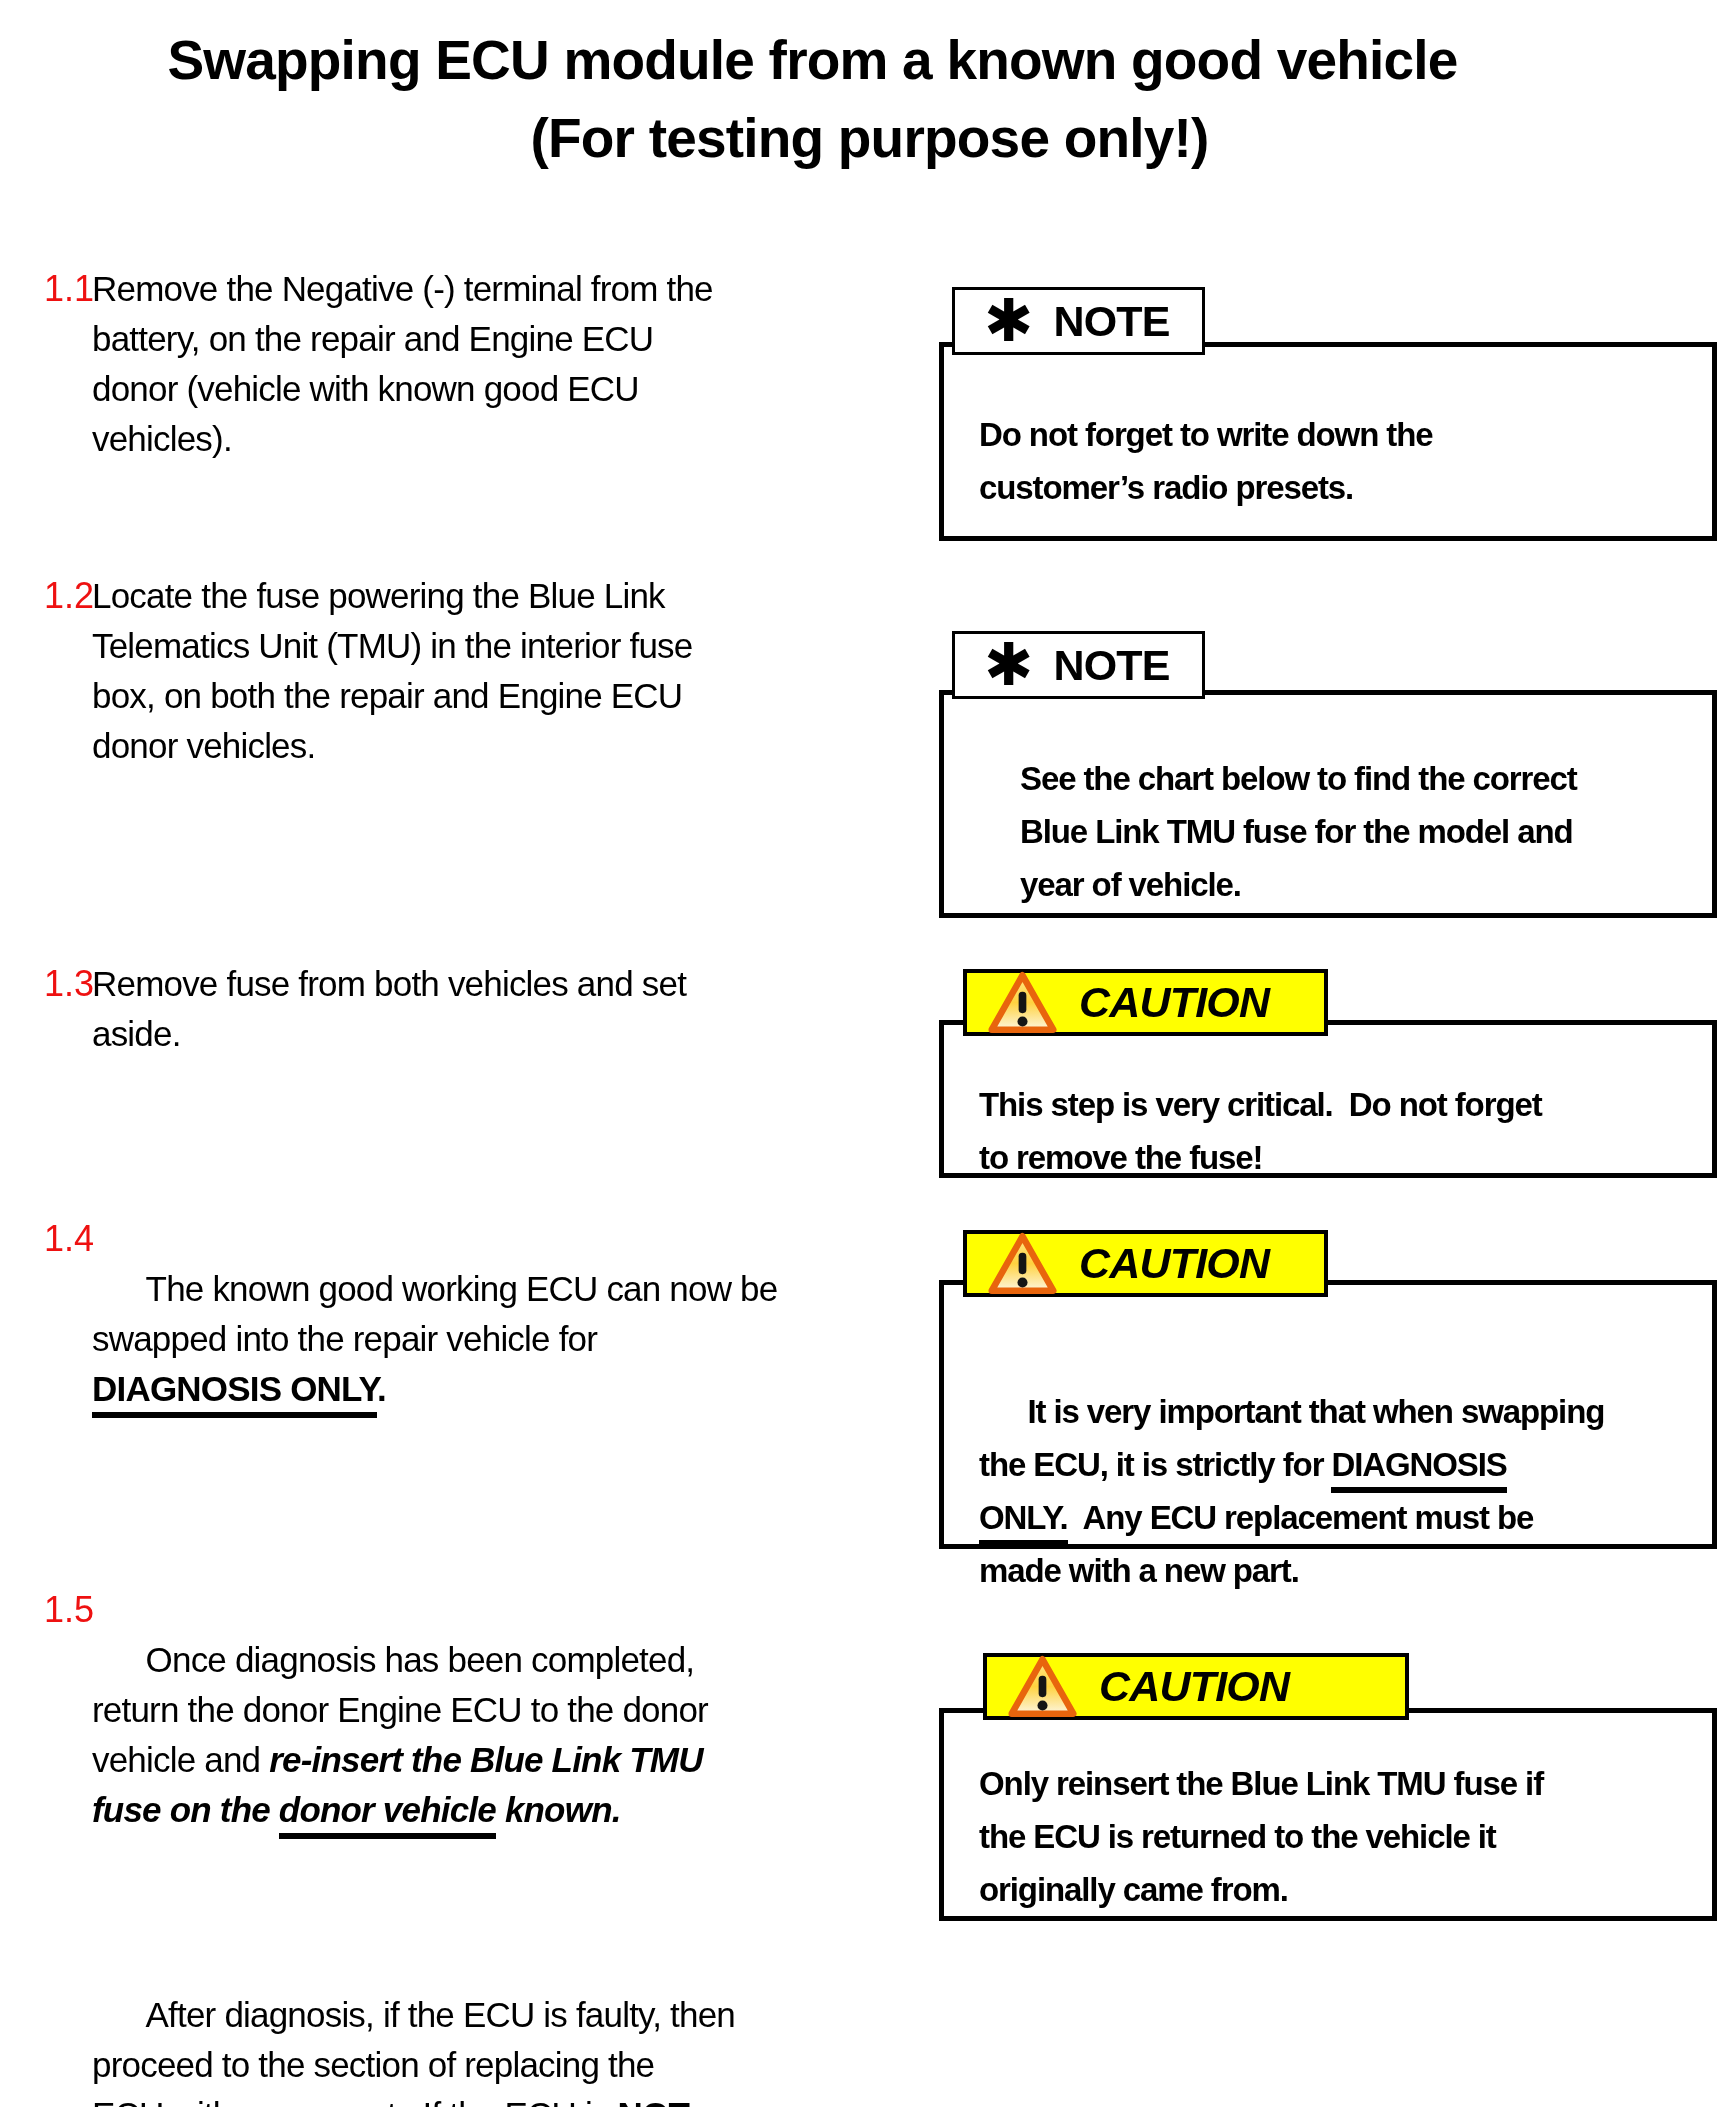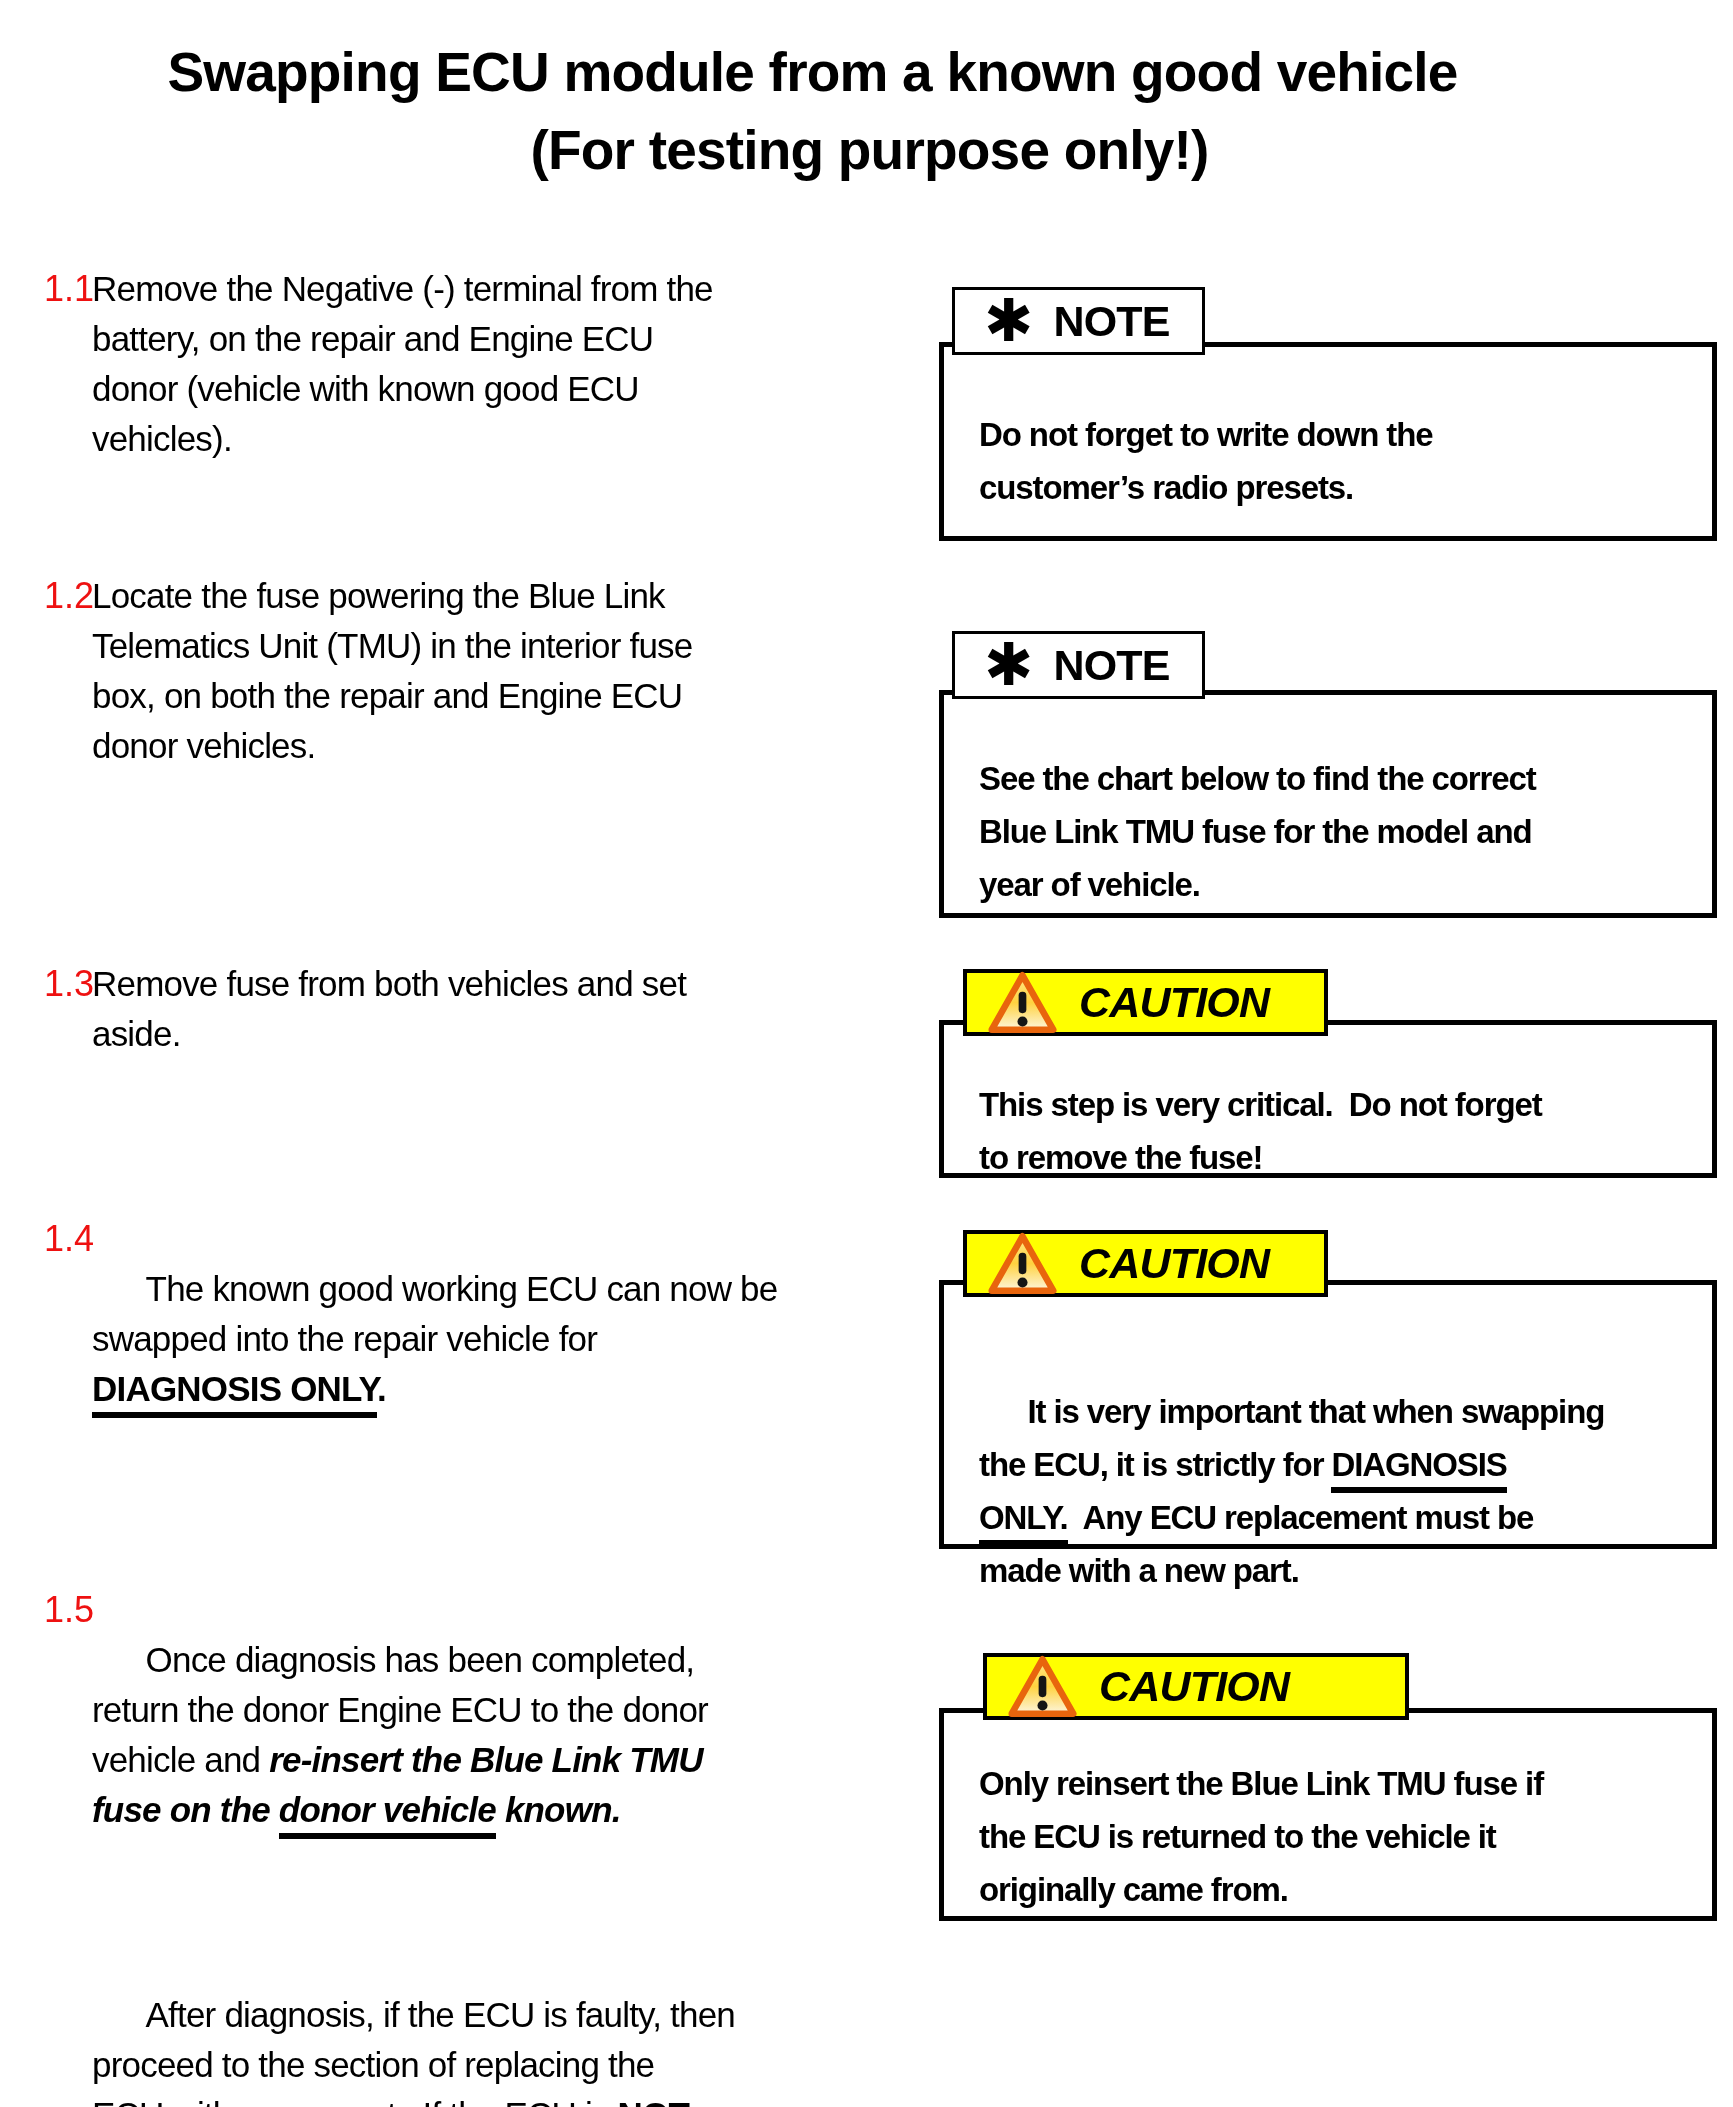--- a/index.html
+++ b/index.html
@@ -9,21 +9,21 @@
     width:1733px; height:2108px;
     overflow:hidden;
     font-family:"Liberation Sans", sans-serif;
     color:#000;
   }
 
   
   .title {
     position:absolute; top:21px; left:0; width:1625px;
     text-align:center; font-weight:bold;
-    font-size:55px; line-height:78px; letter-spacing:-0.8px;margin-top:12px;
+    font-size:55px; line-height:78px; letter-spacing:-0.8px;
   }
   .title .line2 { padding-left:114px; }
 
   
   .step { position:absolute; left:0; width:938px; }
   #s1 { top:264px; } #s2 { top:571px; } #s3 { top:959px; }
   #s4 { top:1214px; } #s5 { top:1585px; }
   .step-num {
     position:absolute; left:44px; top:0;
     font-size:36px; line-height:50px;
@@ -63,21 +63,21 @@
     font-family:"DejaVu Sans", sans-serif;
     font-size:59px; line-height:0.85; font-weight:bold;
   }
   .warn-icon { width:71px; height:67px; flex:0 0 auto; }
 
   .main {
     position:absolute; left:0; width:778px;
     background:#fff; border:5.3px solid #000;
   }
   #box1 .main { top:55px; height:199px; }
-  #box2 .main { top:59px; height:228px; }
+  #box2 .main { top:59px; height:228px;padding-left:41px; }
   #box3 .main { top:51px; height:158px; }
   #box4 .main { top:50px; height:269px; }
   #box5 .main { top:55px; height:213px; }
 
   .box-body {
     font-weight:bold; font-size:33px; line-height:53px;
     letter-spacing:-1.1px; white-space:pre-wrap;
     padding:0 15px 0 35px;
   }
   #box1 .box-body { padding-top:61px; }

